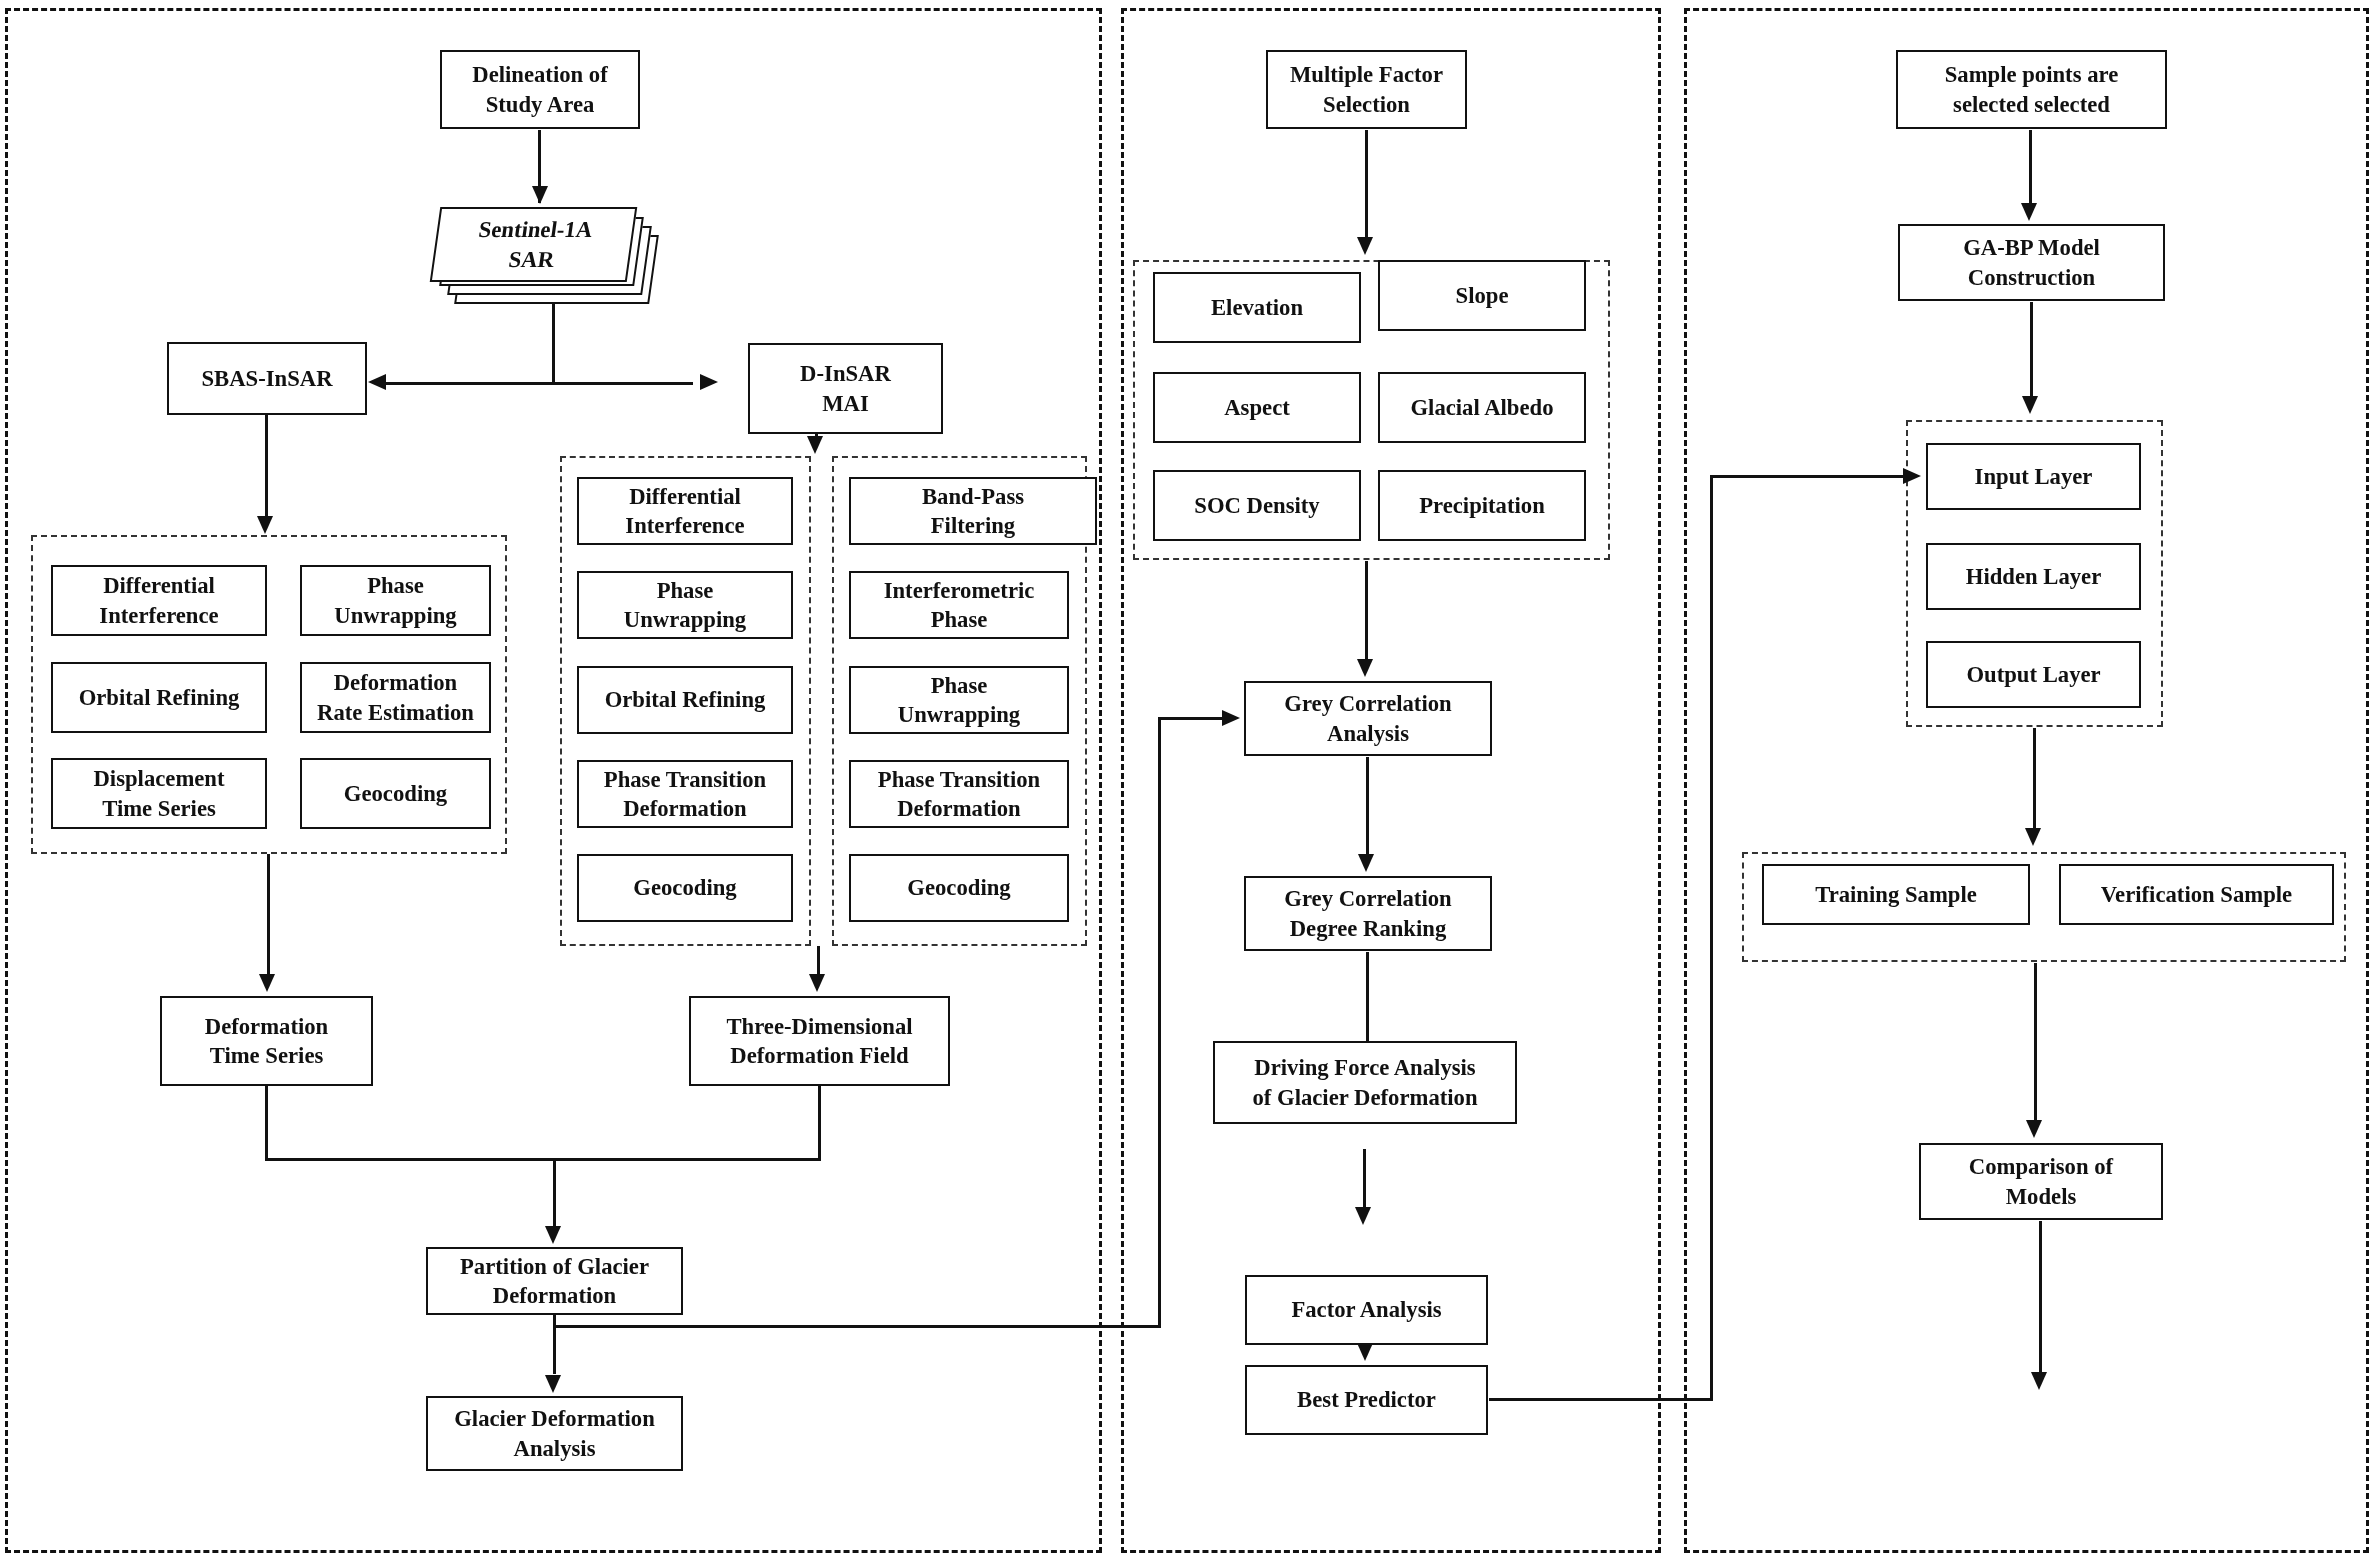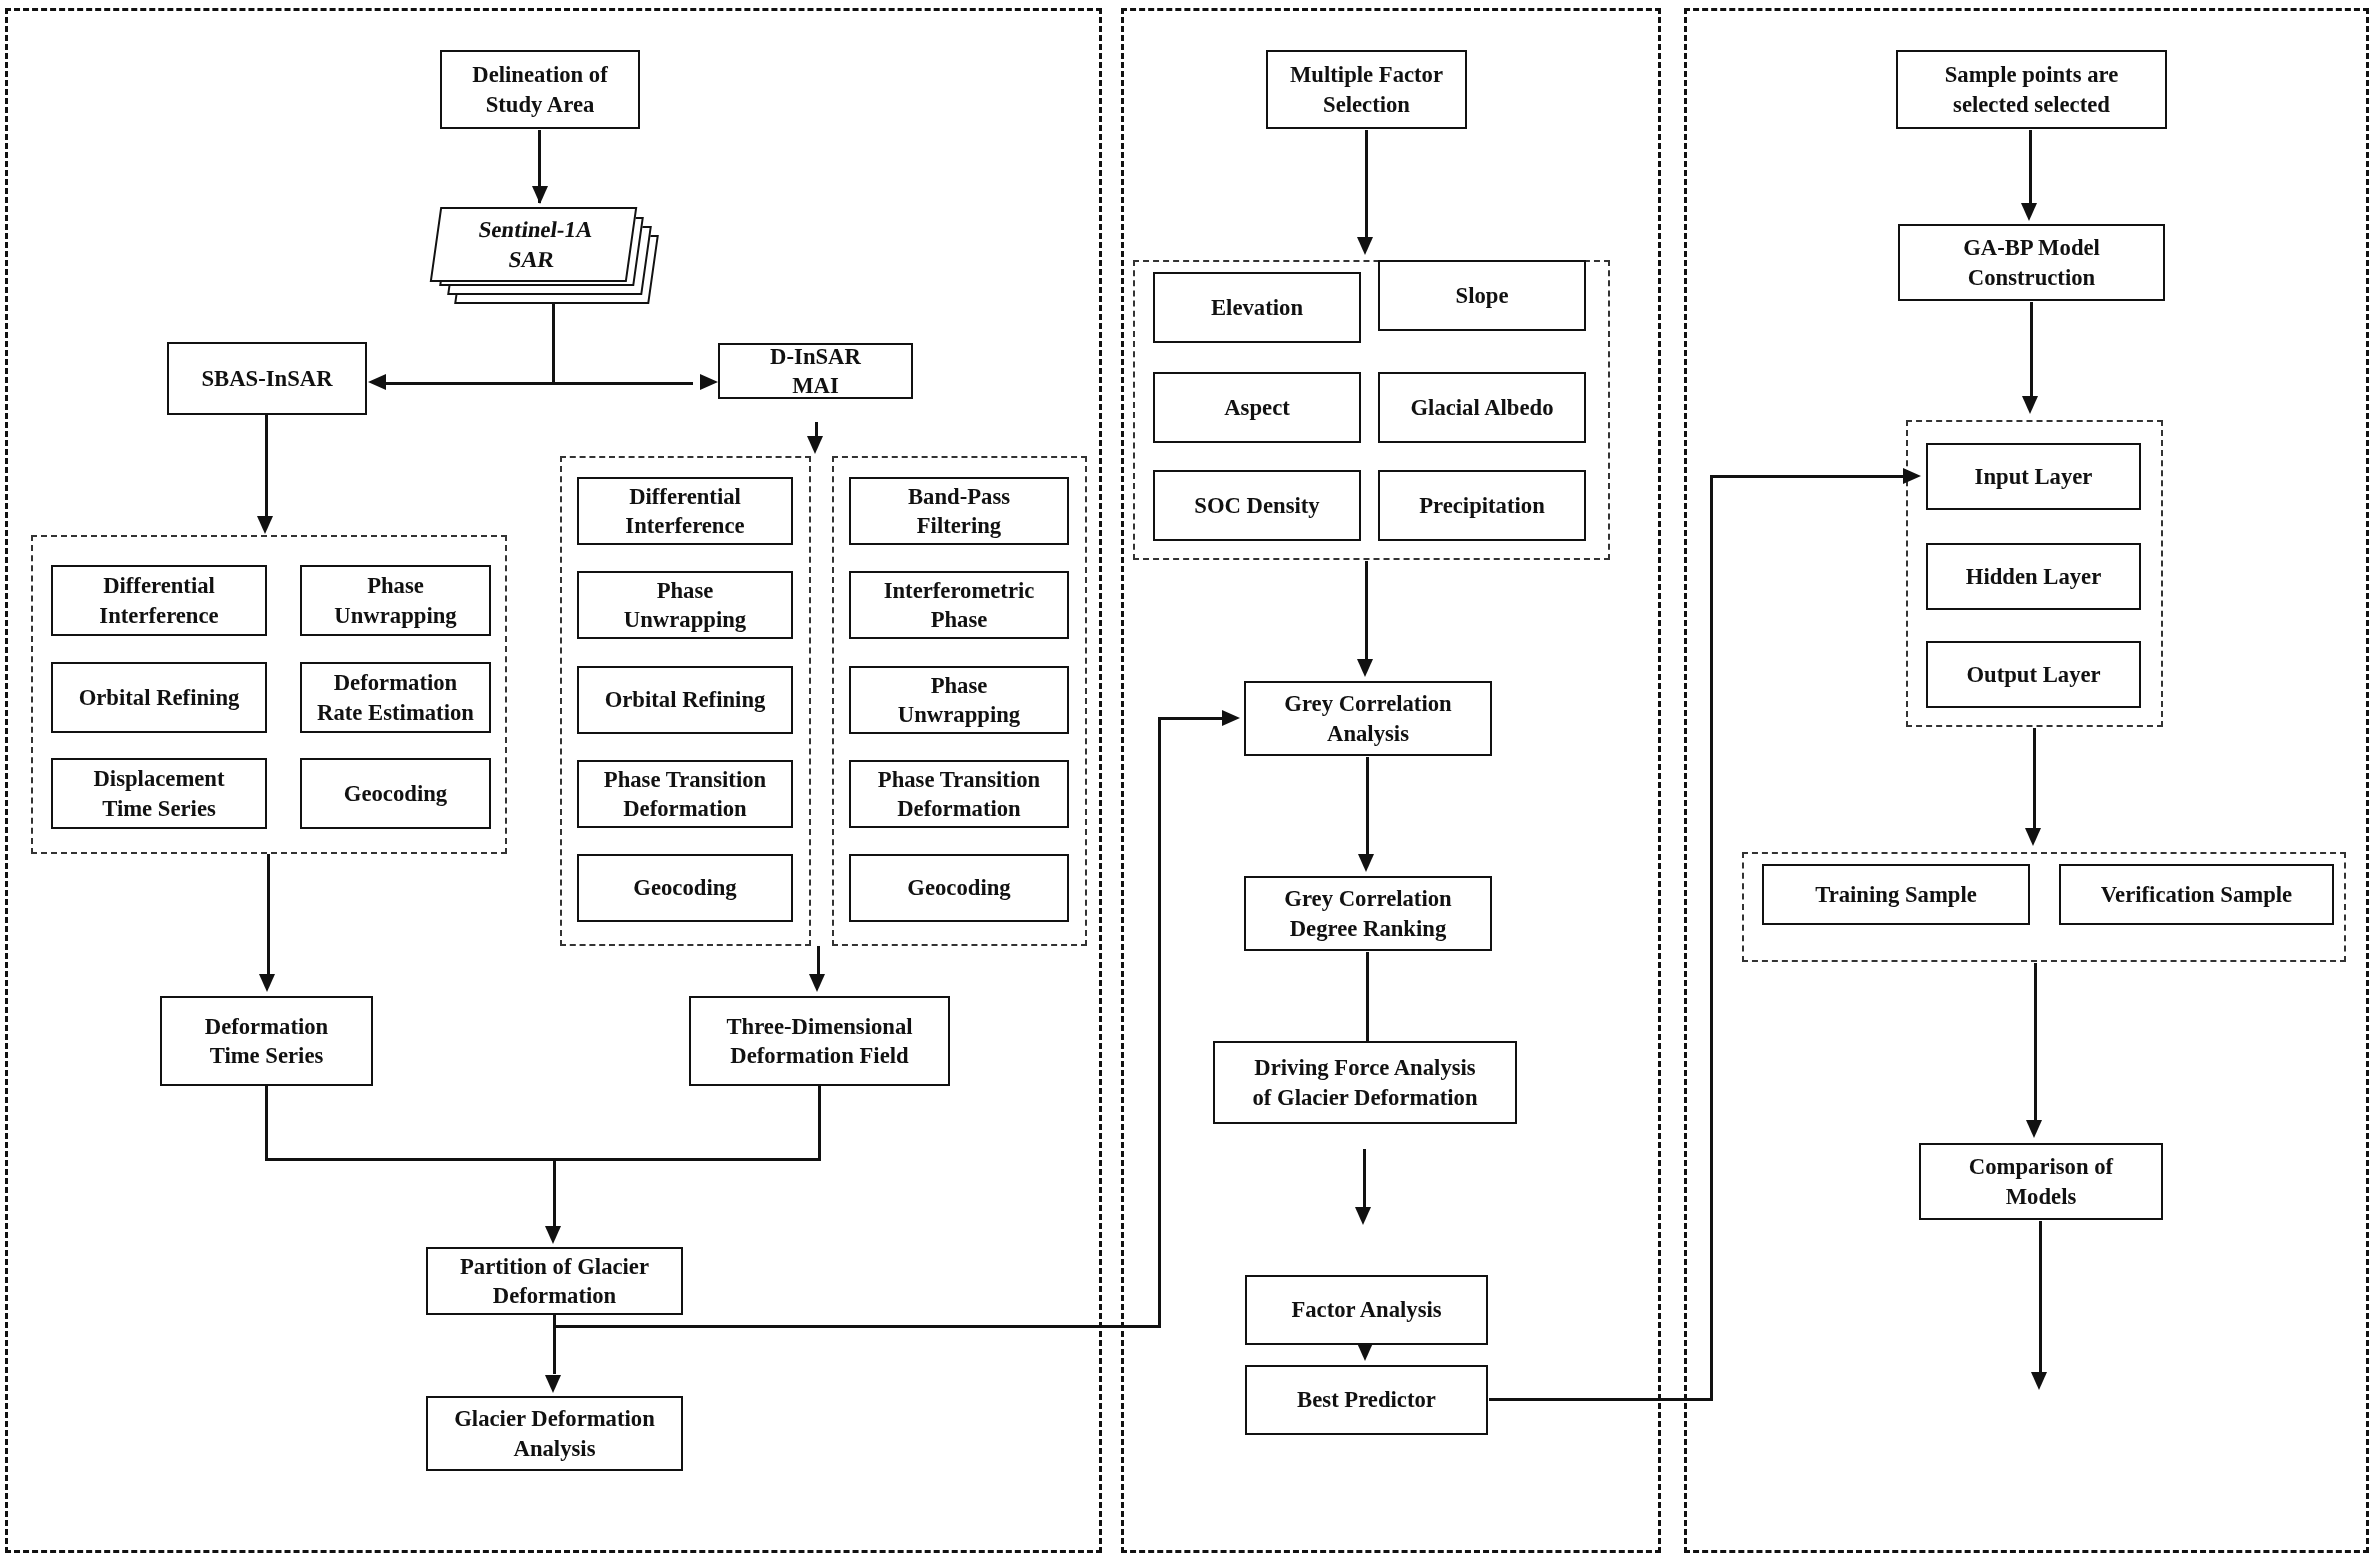--- a/index.html
+++ b/index.html
@@ -43,21 +43,21 @@
     <div class="page" style="left:10px;top:10px;width:195px;height:69px"></div>
     <div class="page" style="left:1.3px;top:0px;width:197px;height:75px">
       <span>Sentinel-1A
 SAR</span>
     </div>
   </div>
 
   <div class="node" style="left:167px;top:342px;width:200px;height:73px">
     <span>SBAS-InSAR</span>
   </div>
-  <div class="node" style="left:718px;top:343px;width:195px;height:56px">
+  <div class="node" style="left:748px;top:343px;width:195px;height:91px">
     <span>D-InSAR
 MAI</span>
   </div>
 
   <div class="dashed-box" style="left:31px;top:535px;width:476px;height:319px"></div>
   <div class="node" style="left:51px;top:565px;width:216px;height:71px">
     <span>Differential
 Interference</span>
   </div>
   <div class="node" style="left:300px;top:565px;width:191px;height:71px">
@@ -93,21 +93,21 @@
   </div>
   <div class="node" style="left:577px;top:760px;width:216px;height:68px">
     <span>Phase Transition
 Deformation</span>
   </div>
   <div class="node" style="left:577px;top:854px;width:216px;height:68px">
     <span>Geocoding</span>
   </div>
 
   <div class="dashed-box" style="left:832px;top:456px;width:255px;height:490px"></div>
-  <div class="node" style="left:849px;top:477px;width:220px;height:68px">
+  <div class="node" style="left:849px;top:477px;width:248px;height:68px">
     <span>Band-Pass
 Filtering</span>
   </div>
   <div class="node" style="left:849px;top:571px;width:220px;height:68px">
     <span>Interferometric
 Phase</span>
   </div>
   <div class="node" style="left:849px;top:666px;width:220px;height:68px">
     <span>Phase
 Unwrapping</span>

